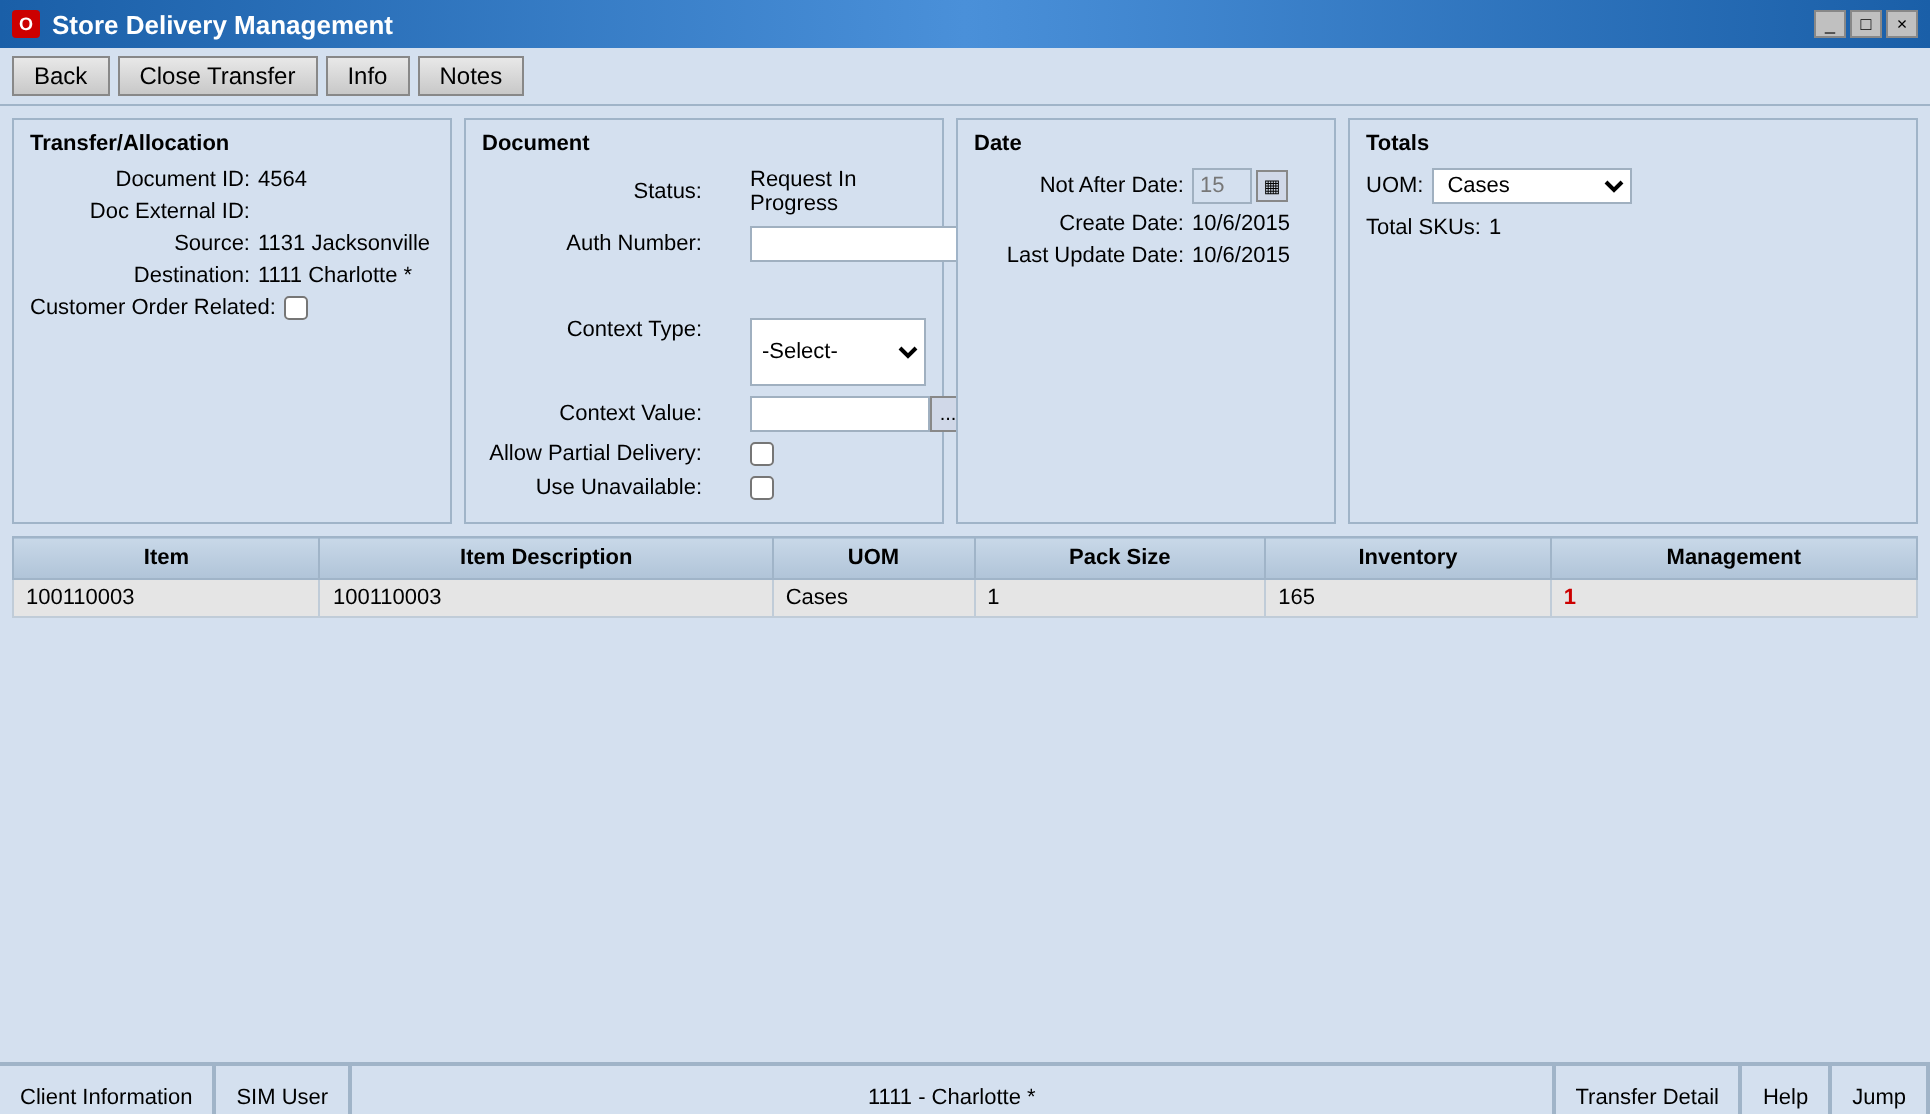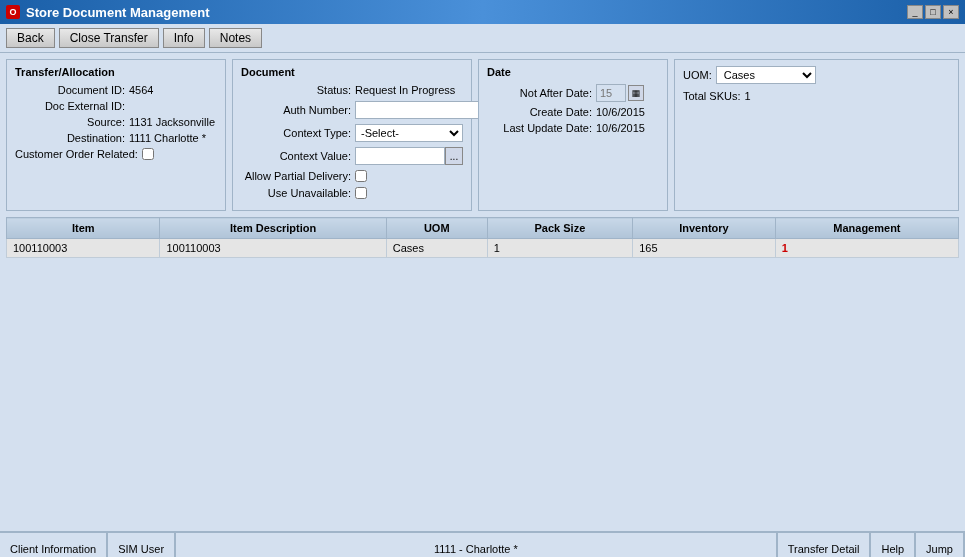--- a/index.html
+++ b/index.html
@@ -42,25 +42,25 @@
 
     
     .panel-transfer { width: 220px; }
     .field-row { display: flex; align-items: flex-start; margin-bottom: 4px; }
     .field-label { text-align: right; color: #000; min-width: 110px; margin-right: 4px; font-size: 11px; }
     .field-value { color: #000; font-size: 11px; }
     .checkbox-input { width: 12px; height: 12px; }
 
     
     .panel-document { width: 240px; }
-    .doc-field-row { display: flex; align-items: center; margin-bottom: 5px; }
+    .doc-field-row { display: flex; align-items: center; margin-bottom: 5px; gap: 20px; }
     .doc-label { text-align: right; min-width: 110px; margin-right: 4px; font-size: 11px; color: #000; }
     .doc-input { border: 1px solid #a0b0c0; background: white; padding: 1px 3px; font-size: 11px; height: 18px; }
     .doc-input-wide { width: 130px; }
-    .doc-select { border: 1px solid #a0b0c0; background: white; padding: 1px; font-size: 11px; height: 18px; width: 110px; }
+    .doc-select { border: 1px solid #a0b0c0; background: white; padding: 1px; font-size: 11px; height: 34px; width: 110px; margin-top: 23px; }
     .doc-input-with-btn { display: flex; align-items: center; }
     .doc-input-short { width: 90px; border: 1px solid #a0b0c0; background: white; padding: 1px 3px; font-size: 11px; height: 18px; }
     .ellipsis-btn { width: 18px; height: 18px; background: #d0d8e8; border: 1px solid #888; cursor: pointer; font-size: 10px; display: flex; align-items: center; justify-content: center; }
 
     
     .panel-date { width: 190px; }
     .date-field-row { display: flex; align-items: center; margin-bottom: 4px; }
     .date-label { text-align: right; min-width: 105px; margin-right: 4px; font-size: 11px; color: #000; }
     .date-input-wrap { display: flex; align-items: center; gap: 2px; }
     .date-input { border: 1px solid #a0b0c0; background: #d4e0ef; padding: 1px 3px; font-size: 11px; height: 18px; width: 30px; color: #777; }
@@ -115,21 +115,21 @@
     }
     .status-item:first-child { border-left: none; }
     .status-center { flex: 1; }
   </style>
 </head>
 <body>
 
 <div class="title-bar">
   <div class="title-bar-left">
     <div class="title-bar-icon">O</div>
-    <span class="title-bar-title">Store Document Management</span>
+    <span class="title-bar-title">Store Delivery Management</span>
   </div>
   <div class="title-bar-controls">
     <div class="title-btn">_</div>
     <div class="title-btn">□</div>
     <div class="title-btn">×</div>
   </div>
 </div>
 
 <div class="main-content">
 
@@ -212,20 +212,21 @@
         <span class="date-label">Create Date:</span>
         <span class="date-value">10/6/2015</span>
       </div>
       <div class="date-field-row">
         <span class="date-label">Last Update Date:</span>
         <span class="date-value">10/6/2015</span>
       </div>
     </div>
 
     <div class="panel panel-totals">
+      <div class="panel-title">Totals</div>
       <div class="totals-row">
         <span class="totals-label">UOM:</span>
         <div class="uom-select-wrap">
           <select class="uom-select">
             <option>Cases</option>
           </select>
         </div>
       </div>
       <div class="totals-row">
         <span class="totals-label">Total SKUs:</span>

